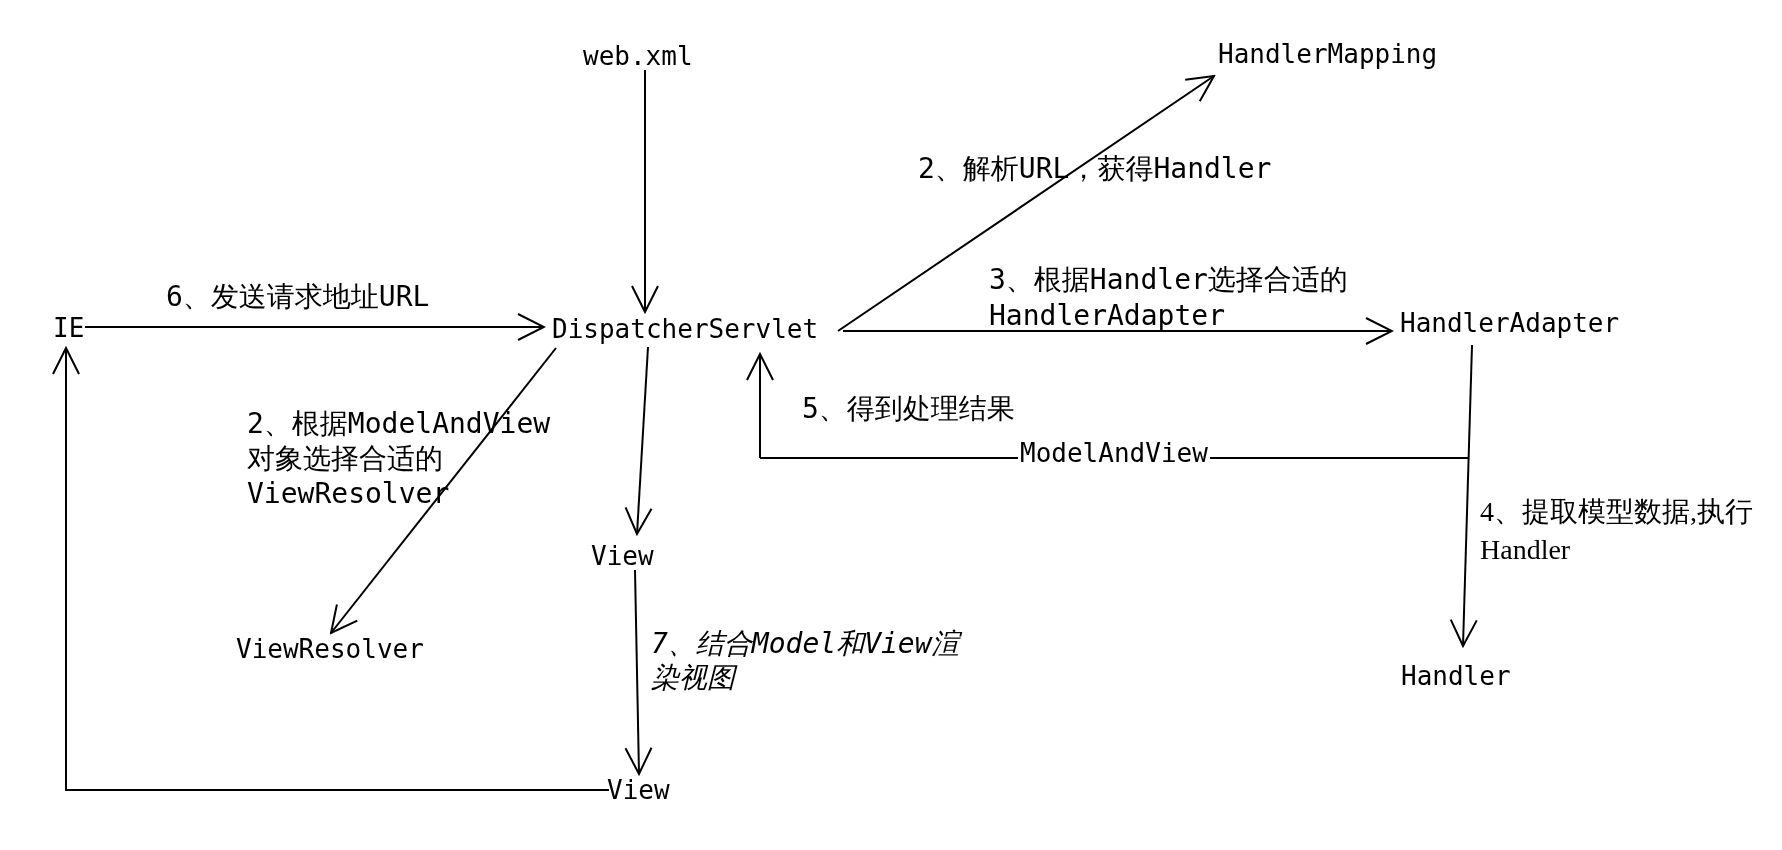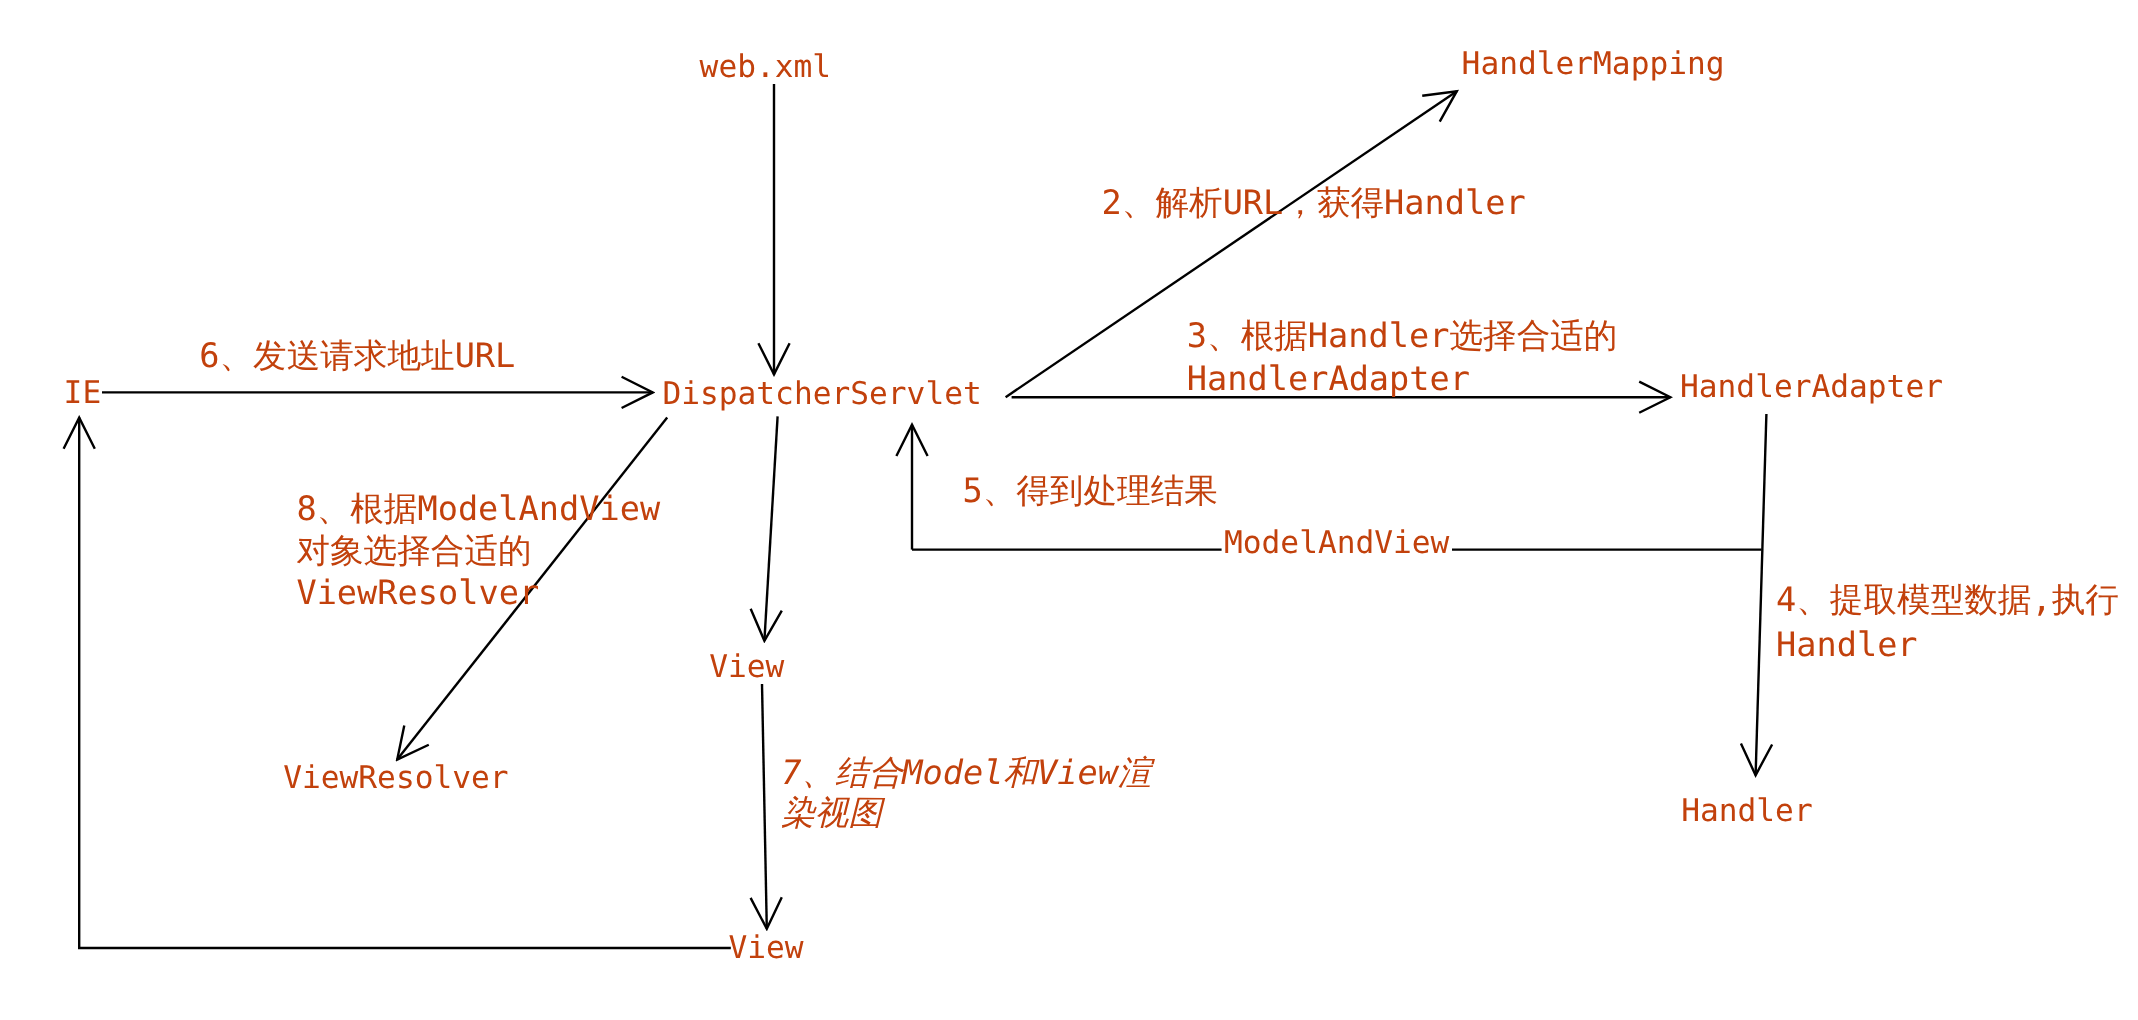--- a/index.html
+++ b/index.html
@@ -19,21 +19,21 @@
   #lines {
     position: absolute;
     left: 0;
     top: 0;
     width: 1782px;
     height: 850px;
   }
   .lbl {
     position: absolute;
     white-space: nowrap;
-    color: #c2410c;
+    color: #000000;
     line-height: 1;
   }
   .node { font-size: 26px; }
   .edge-label { font-size: 28px; }
   .multiline span { display: block; }
   .on-line {
     background: #ffffff;
     padding: 0 2px;
   }
 </style>
@@ -92,29 +92,29 @@
 
   <div class="lbl edge-label" style="left:166px; top:283px;">6、发送请求地址URL</div>
 
   <div class="lbl edge-label" style="left:918px; top:155px;">2、解析URL，获得Handler</div>
 
   <div class="lbl edge-label multiline" style="left:969px; top:262px; line-height:36px;margin-left:20px;">
     <span>3、根据Handler选择合适的</span>
     <span>HandlerAdapter</span>
   </div>
 
-  <div class="lbl edge-label multiline" style="left:1480px; top:481px; line-height:38px;">
+  <div class="lbl edge-label multiline" style="left:1480px; top:493px; line-height:38px;font-family:Liberation Serif, serif;">
     <span>4、提取模型数据,执行</span>
     <span>Handler</span>
   </div>
 
   <div class="lbl edge-label" style="left:802px; top:395px;">5、得到处理结果</div>
 
   <div class="lbl edge-label multiline" style="left:247px; top:406px; line-height:35px;">
-    <span>8、根据ModelAndView</span>
+    <span>2、根据ModelAndView</span>
     <span>对象选择合适的</span>
     <span>ViewResolver</span>
   </div>
 
   <div class="lbl edge-label multiline" style="left:651px; top:627px; line-height:34px;font-style:italic;">
     <span>7、结合Model和View渲</span>
     <span>染视图</span>
   </div>
 
 

